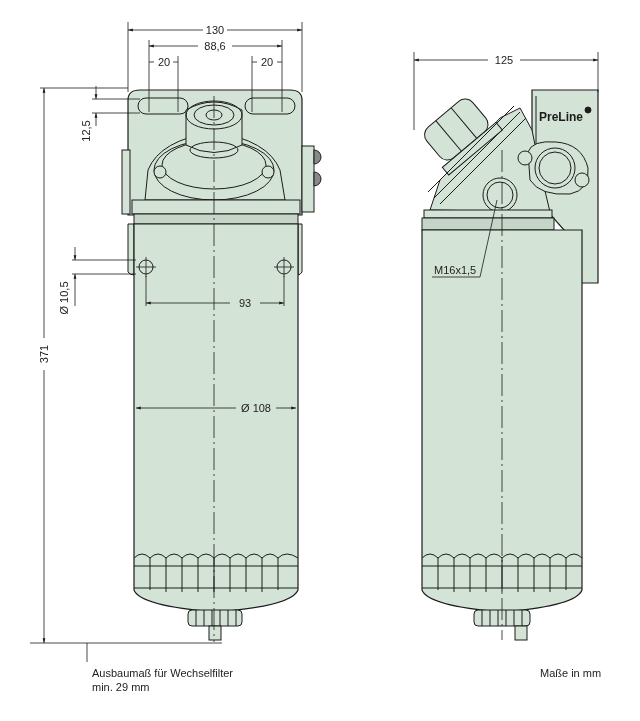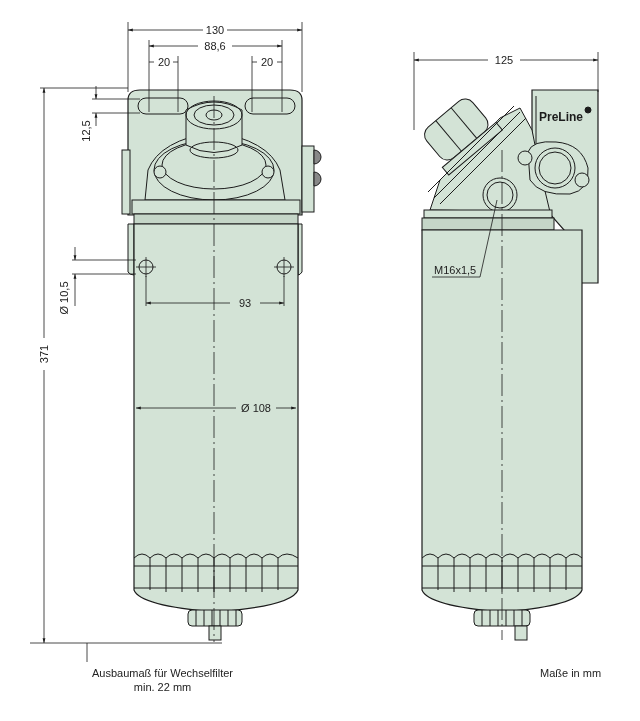--- a/index.html
+++ b/index.html
@@ -1,19 +1,19 @@
 <!DOCTYPE html>
 <html><head>
 <meta charset="utf-8">
 <style>
   html,body{margin:0;padding:0;background:#ffffff;}
   body{width:640px;height:721px;position:relative;overflow:hidden;font-family:"Liberation Sans",sans-serif;}
   svg{position:absolute;left:0;top:0;}
   .dimtxt{font-family:"Liberation Sans",sans-serif;font-size:11px;fill:#222;}
-  .note{position:absolute;font-family:"Liberation Sans",sans-serif;font-size:11px;color:#222;line-height:14px;text-align:center;}
+  .note{position:absolute;font-family:"Liberation Sans",sans-serif;font-size:11px;color:#222;line-height:14px;}
 </style>
 </head>
 <body>
 
 <svg width="640" height="721" viewBox="0 0 640 721">
   <defs>
     <marker id="arr" viewBox="0 0 10 10" refX="10" refY="5" markerWidth="6" markerHeight="6" orient="auto-start-reverse">
       <path d="M0,2 L10,5 L0,8 z" fill="#1c1c1c"></path>
     </marker>
   </defs>
@@ -217,15 +217,15 @@
   </g>
   <g>
     <text class="dimtxt" x="504" y="64" text-anchor="middle">125</text>
     <text class="dimtxt" x="434" y="274">M16x1,5</text>
     <text x="539" y="121" font-family="Liberation Sans, sans-serif" font-size="12" font-weight="bold" fill="#1c1c1c">PreLine</text>
   </g>
 </svg>
 
 <div class="note" style="left:92px;top:666px;">
   <div>Ausbaumaß für Wechselfilter</div>
-  <div>min. 22 mm</div>
+  <div>min. 29 mm</div>
 </div>
 <div class="note" style="left:492px;top:666px;margin-left:48px;">Maße in mm</div>
 
 </body></html>

